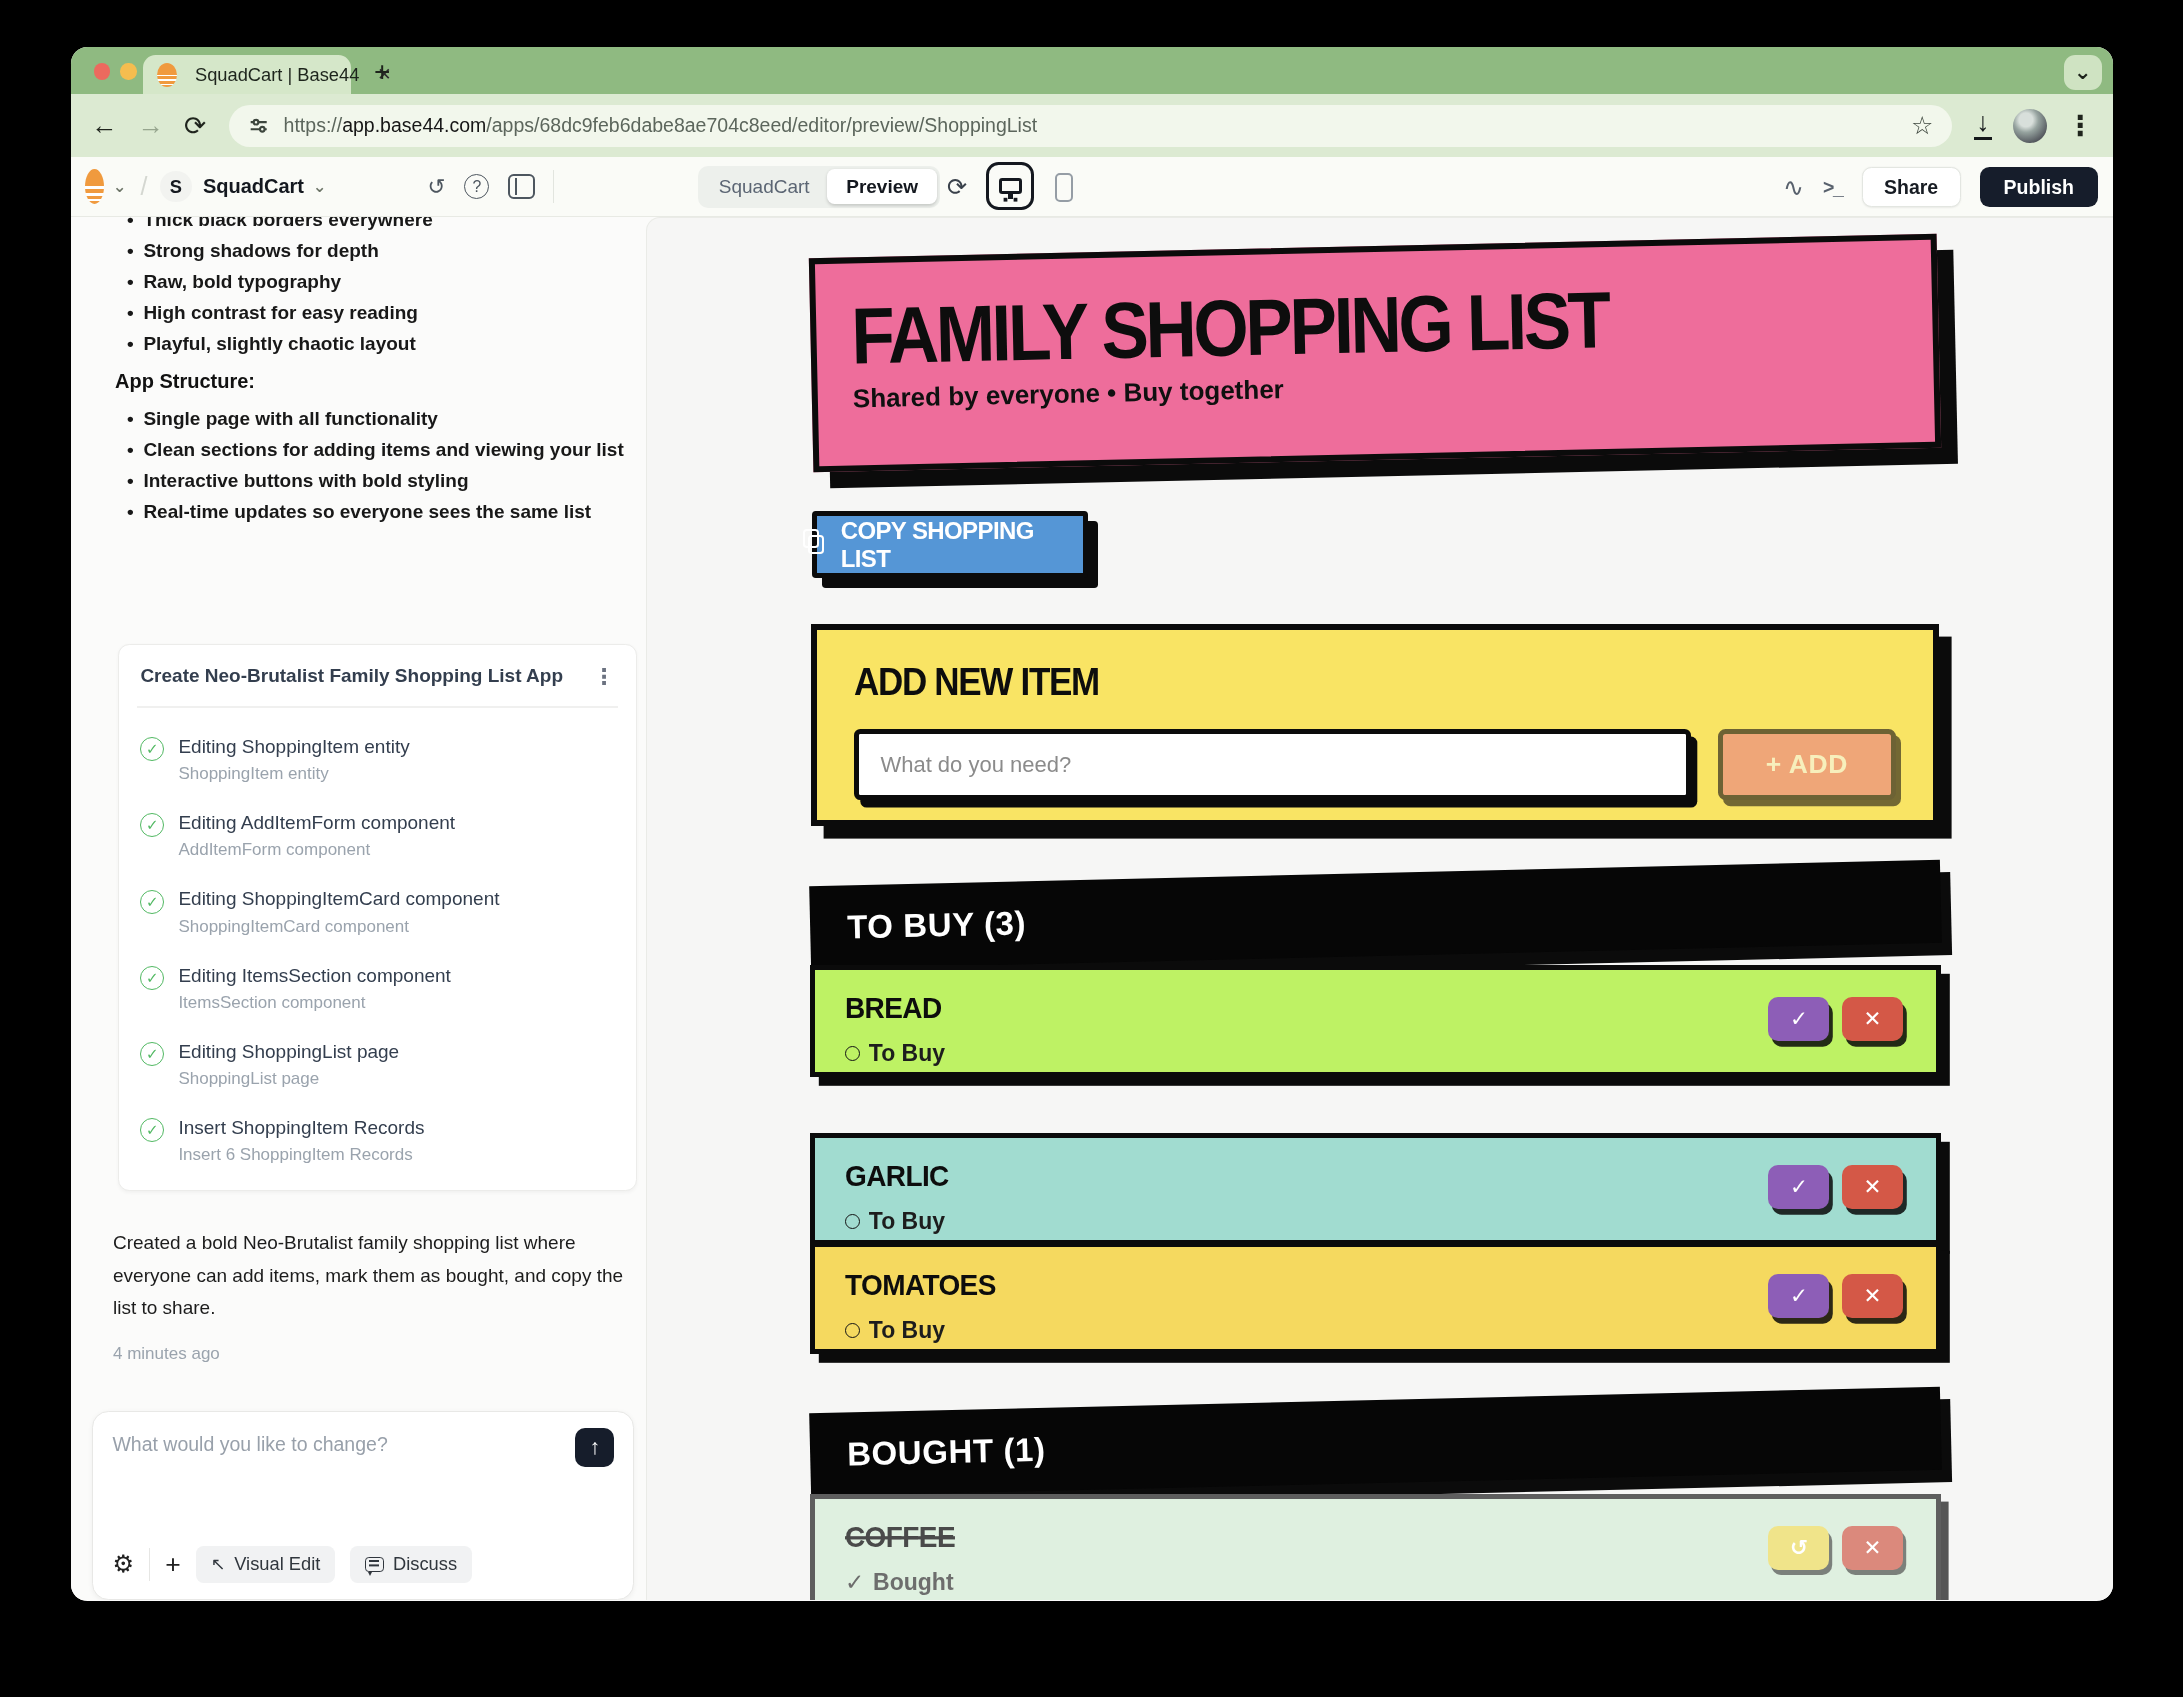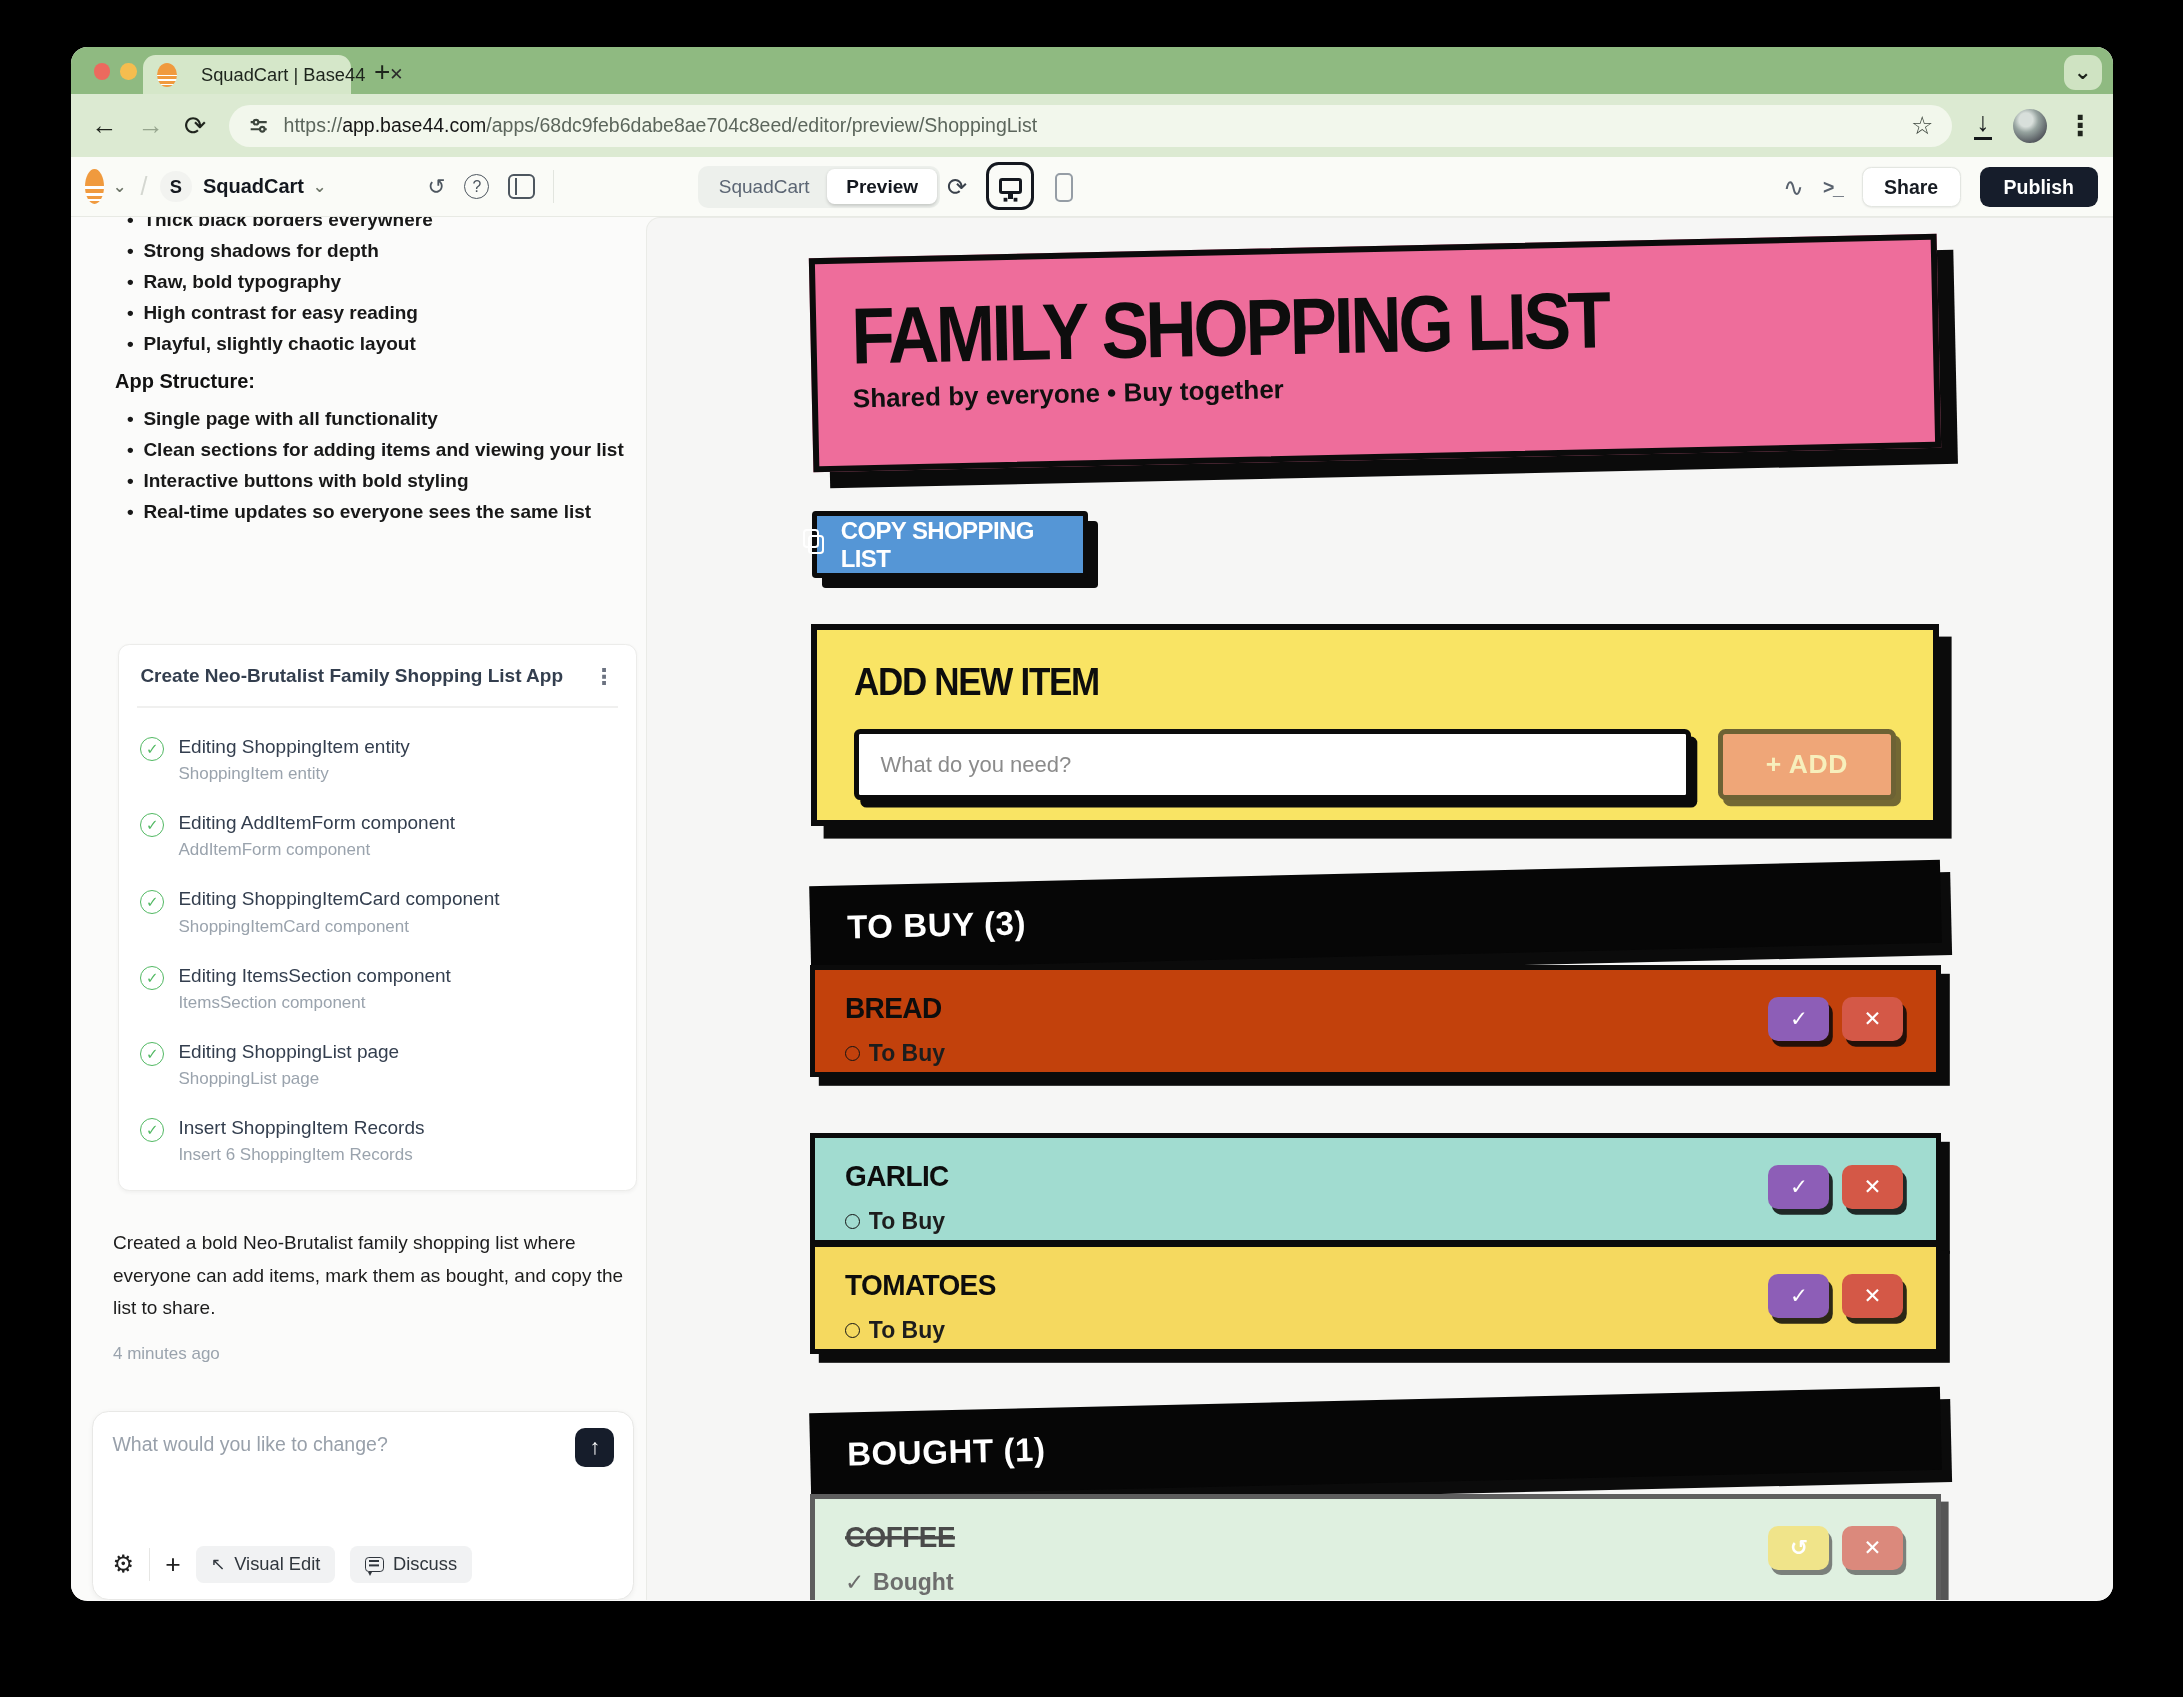--- a/index.html
+++ b/index.html
@@ -5,21 +5,21 @@
   html,body{margin:0;padding:0;background:#000;}
   *{box-sizing:border-box;font-family:"Liberation Sans","DejaVu Sans",sans-serif;}
   .stage{position:relative;width:2183px;height:1698px;background:#000;overflow:hidden;}
   .win{position:absolute;left:71px;top:47px;width:2042px;height:1554px;border-radius:16.4px;overflow:hidden;background:#fbfbfa;}
 
   
   .tabstrip{position:relative;height:47px;background:#8fba81;}
   .traffic{position:absolute;left:23px;top:16.4px;display:flex;gap:10px;}
   .traffic span{width:16.4px;height:16.4px;border-radius:50%;}
   .tl-red{background:#ec6a5e;}.tl-yellow{background:#f5bd4f;}.tl-green{background:#62c454;}
-  .tab{position:absolute;left:72px;top:7.6px;width:208px;height:40px;background:#d5e7c9;border-radius:12.6px 12.6px 0 0;display:flex;align-items:center;padding:0 14px;gap:24px;}
+  .tab{position:absolute;left:72px;top:7.6px;width:208px;height:40px;background:#d5e7c9;border-radius:12.6px 12.6px 0 0;display:flex;align-items:center;padding:0 14px;gap:18px;}
   .favicon{width:20px;height:24px;border-radius:50%;background:linear-gradient(180deg,#f09a3e 0 50%,#fff 50% 56%,#f09a3e 56% 68%,#fff 68% 75%,#f09a3e 75% 86%,#fff 86% 91%,#f09a3e 91%);flex:0 0 auto;}
   .tab-title{font-size:18.3px;color:#1d241c;white-space:nowrap;flex:1;}
   .tab-close{font-size:17px;color:#2c2c2c;}
   .newtab{position:absolute;left:303px;top:8.8px;font-size:28px;color:#1e251c;font-weight:400;}
   .tab-overflow{position:absolute;right:11.3px;top:7.6px;width:38px;height:35px;background:#cfe3c2;border-radius:11.3px;display:flex;align-items:center;justify-content:center;font-size:21.4px;color:#1c221a;font-weight:700;}
 
   
   .urlrow{position:relative;height:63px;background:#dcead2;display:flex;align-items:center;}
   .nav-ic{font-size:26.5px;color:#1f241d;margin-left:20px;}
   .nav-ic.dis{color:#96a58e;}
@@ -299,21 +299,21 @@
         <div class="addcard" style="background: rgb(249, 228, 100);">
           <div class="addtitle">ADD NEW ITEM</div>
           <div class="addrow">
             <div class="additem-input">What do you need?</div>
             <div class="addbtn" style="background: rgb(239, 166, 120);">+  ADD</div>
           </div>
         </div>
 
         <div class="secbar bar-tobuy">TO BUY (3)</div>
 
-        <div class="itemcard it-bread" style="background: #c2410c;">
+        <div class="itemcard it-bread" style="background: #bef264;">
           <div class="item-name">BREAD</div>
           <div class="item-status">
               <span class="ring"></span>
               <span>To Buy</span>
             </div>
           <div class="cardbtns">
             <div class="cbtn" style="background: rgb(141, 94, 183);">✓</div>
             <div class="cbtn" style="background: rgb(212, 88, 71);">✕</div>
           </div>
         </div>

